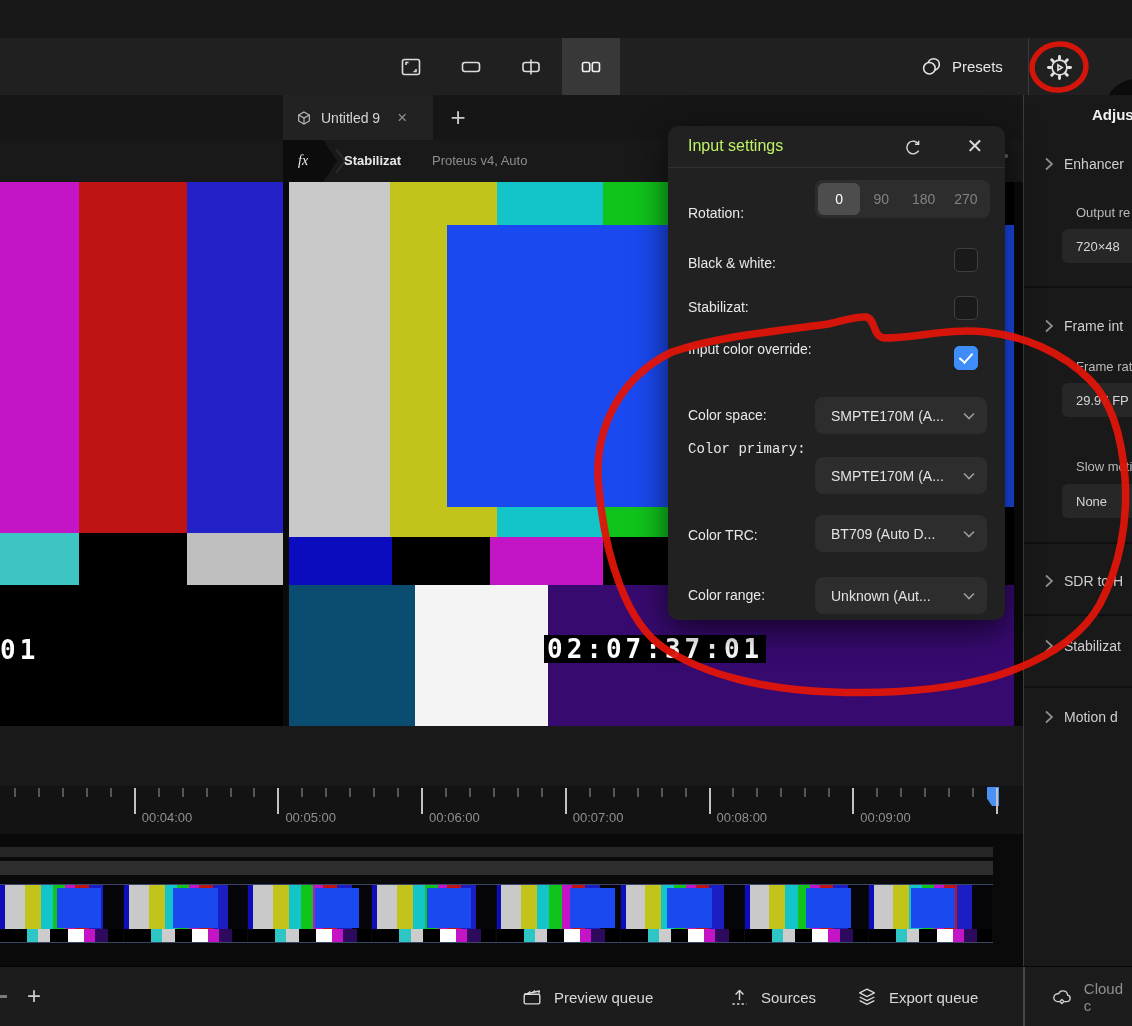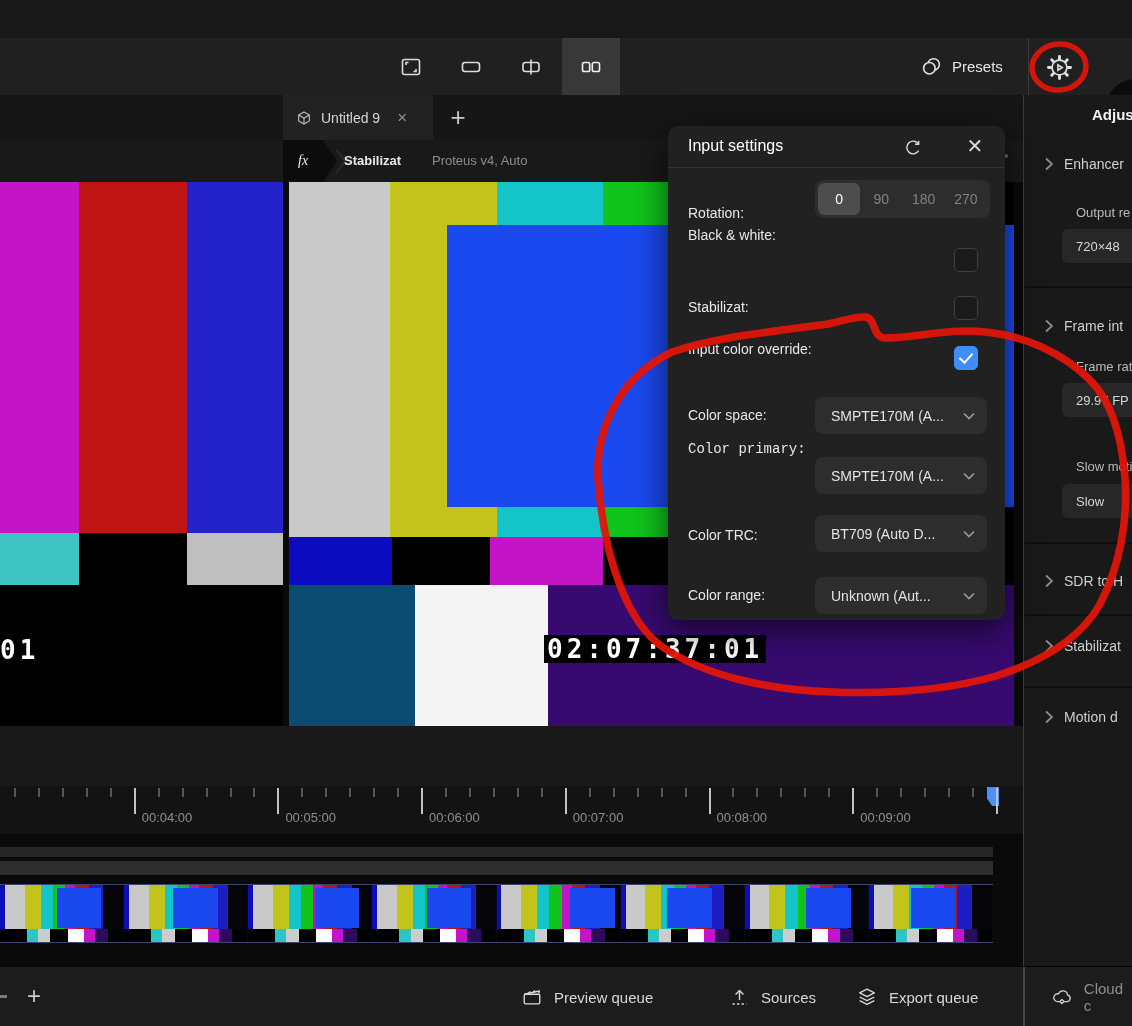--- a/index.html
+++ b/index.html
@@ -39,21 +39,21 @@
   
   .preview{left:0;top:182px;width:1023px;height:544px;background:#0a0a0a;}
   .pane{position:absolute;top:0;height:544px;overflow:hidden;}
   .block{position:absolute;}
   .tc{position:absolute;background:#000;color:#fff;font-family:"DejaVu Sans Mono",monospace;font-weight:bold;font-size:26px;letter-spacing:4px;line-height:28px;white-space:nowrap;}
 
   
   .dialog{left:668px;top:126px;width:337px;height:494px;background:#212121;border-radius:10px;
           box-shadow:0 10px 34px rgba(0,0,0,.65);z-index:20;}
   .dlg-head{position:absolute;left:0;top:0;width:100%;height:42px;border-bottom:1px solid #313131;box-sizing:border-box;}
-  .dlg-title{position:absolute;left:20px;top:11px;font-size:16px;color:#ffffff;}
+  .dlg-title{position:absolute;left:20px;top:11px;font-size:16px;color:#bef264;}
   .dlg-x{position:absolute;left:296px;top:9px;width:22px;height:22px;color:#d9d9d9;font-size:20px;}
   .dlg-label{position:absolute;left:20px;width:128px;font-size:14px;color:#e8e8e8;line-height:19px;}
   .seg{position:absolute;left:147px;top:54px;width:175px;height:38px;background:#2d2d2d;border-radius:8px;display:flex;align-items:center;padding:3px;box-sizing:border-box;}
   .seg span{flex:1;text-align:center;font-size:14px;color:#828282;line-height:32px;border-radius:6px;cursor:pointer;}
   .seg span.sel{background:#4d4d4d;color:#fff;}
   .cb{position:absolute;left:286px;width:24px;height:24px;border-radius:5px;background:#1a1a1a;border:1.5px solid #3f3f3f;box-sizing:border-box;}
   .cb.on{background:#3f8df8;border-color:#3f8df8;}
   .cb.on::after{content:"";position:absolute;left:7px;top:3px;width:6px;height:11px;border:solid #fff;border-width:0 2px 2px 0;transform:rotate(42deg);}
   .dd{position:absolute;left:147px;width:172px;height:37px;background:#2d2d2d;border-radius:8px;display:flex;align-items:center;padding:0 12px 0 16px;box-sizing:border-box;}
   .dd .val{flex:1;font-size:14px;color:#e3e3e3;white-space:nowrap;overflow:hidden;}
@@ -226,21 +226,21 @@
     </div>
 
     <div class="dlg-label" style="top:78px;">Rotation:</div>
     <div class="seg">
         <span class="sel">0</span>
         <span>90</span>
         <span>180</span>
         <span>270</span>
       </div>
 
-    <div class="dlg-label" style="top:100px;">Black &amp; white:</div>
+    <div class="dlg-label" style="top:128px;">Black &amp; white:</div>
     <div class="cb" style="top:122px;"></div>
 
     <div class="dlg-label" style="top:172px;">Stabilizat:</div>
     <div class="cb" style="top:170px;"></div>
 
     <div class="dlg-label" style="top:214px;">Input color override:</div>
     <div class="cb on" style="top:220px;"></div>
 
     <div class="dlg-label" style="top:280px;">Color space:</div>
     <div class="dd" style="top:271px;">
@@ -595,21 +595,21 @@
           <path d="M2 1.5 L8 7 L2 12.5"></path>
         </svg>
       <span>Frame int</span>
     </div>
     <div class="sb-lbl" style="left:52px;top:264px;">Frame rat</div>
     <div class="sb-box" style="top:288px;">
         <span>29.97 FP</span>
       </div>
     <div class="sb-lbl" style="left:52px;top:364px;">Slow moti</div>
     <div class="sb-box" style="top:389px;">
-        <span>Slow</span>
+        <span>None</span>
       </div>
     <div class="sb-div" style="top:447px;"></div>
 
     <div class="sb-row" style="left:20px;top:478px;">
       <svg width="10" height="14" viewBox="0 0 10 14" fill="none" stroke="#8f8f8f" stroke-width="1.7">
           <path d="M2 1.5 L8 7 L2 12.5"></path>
         </svg>
       <span>SDR to H</span>
     </div>
     <div class="sb-div" style="top:519px;"></div>

